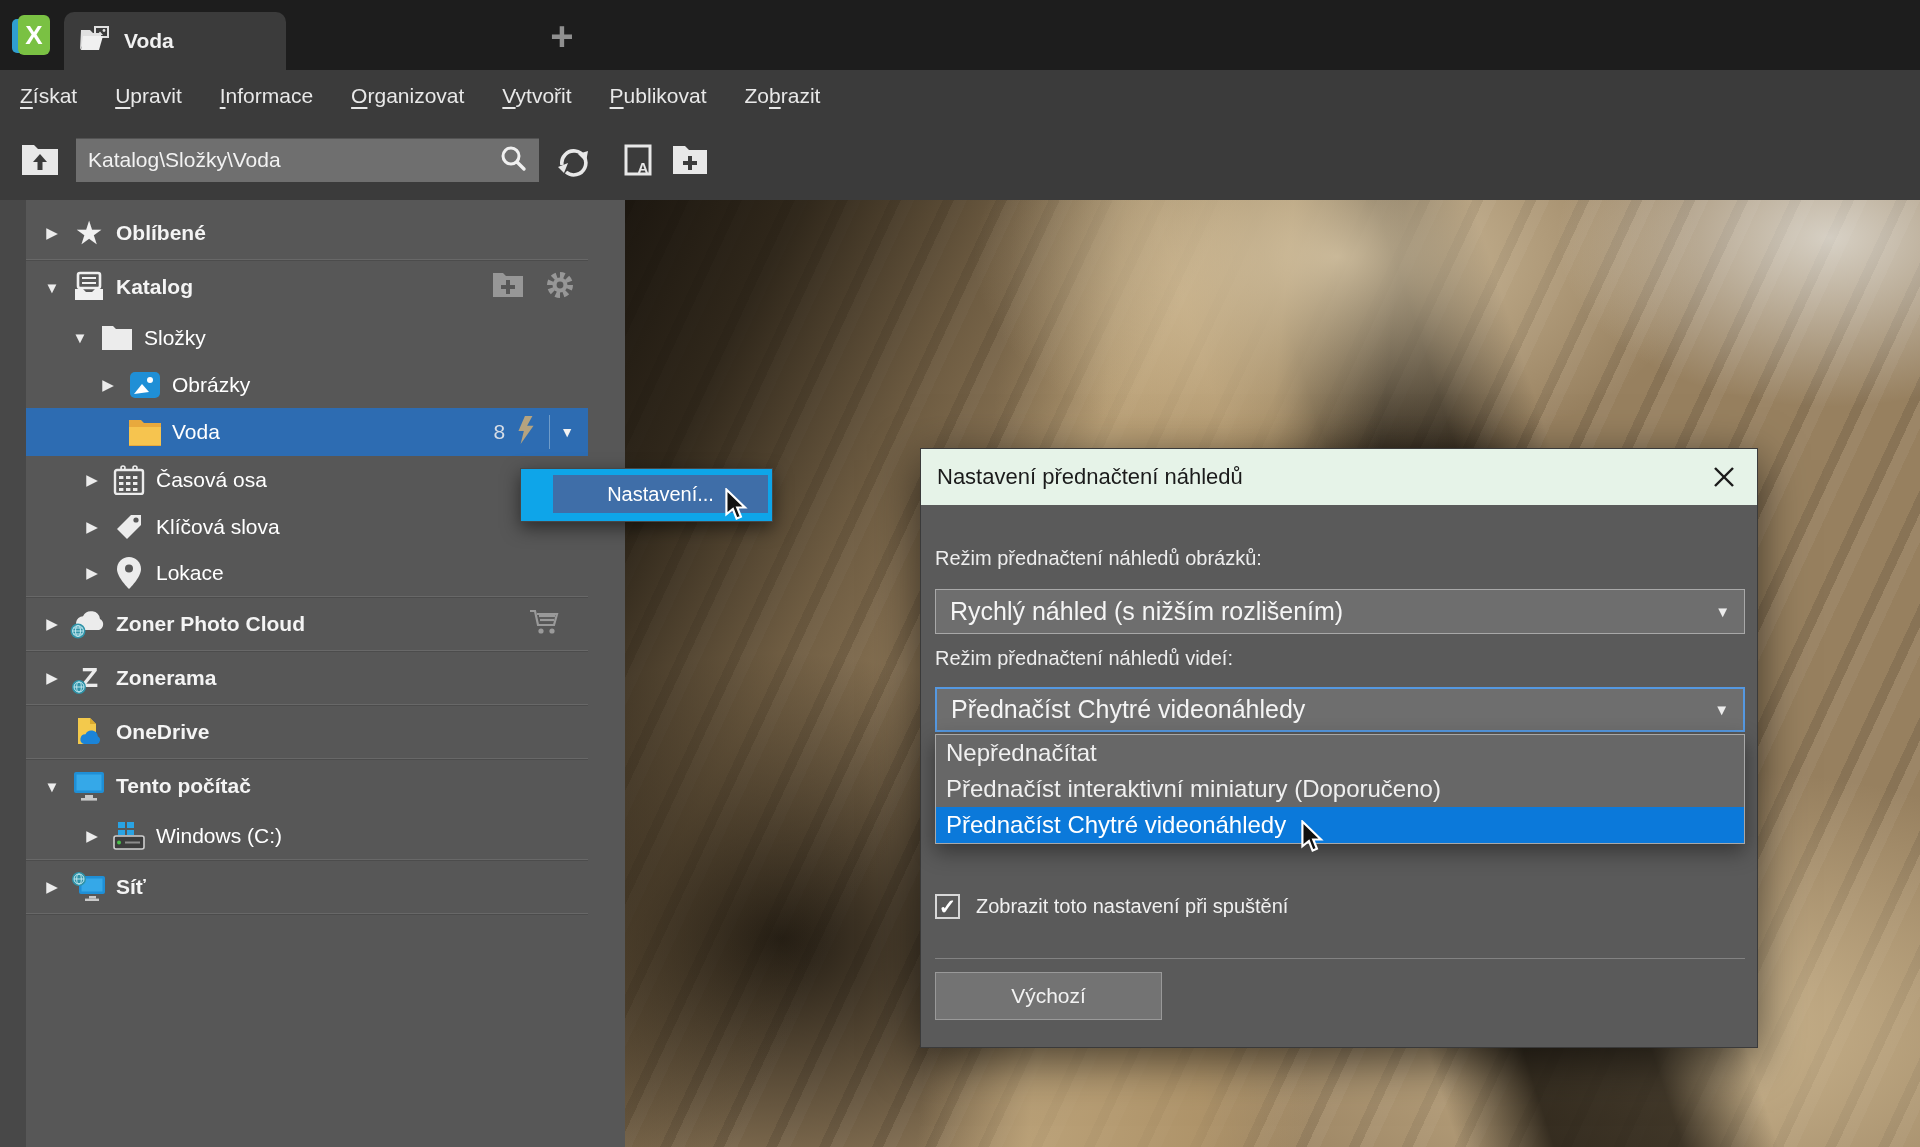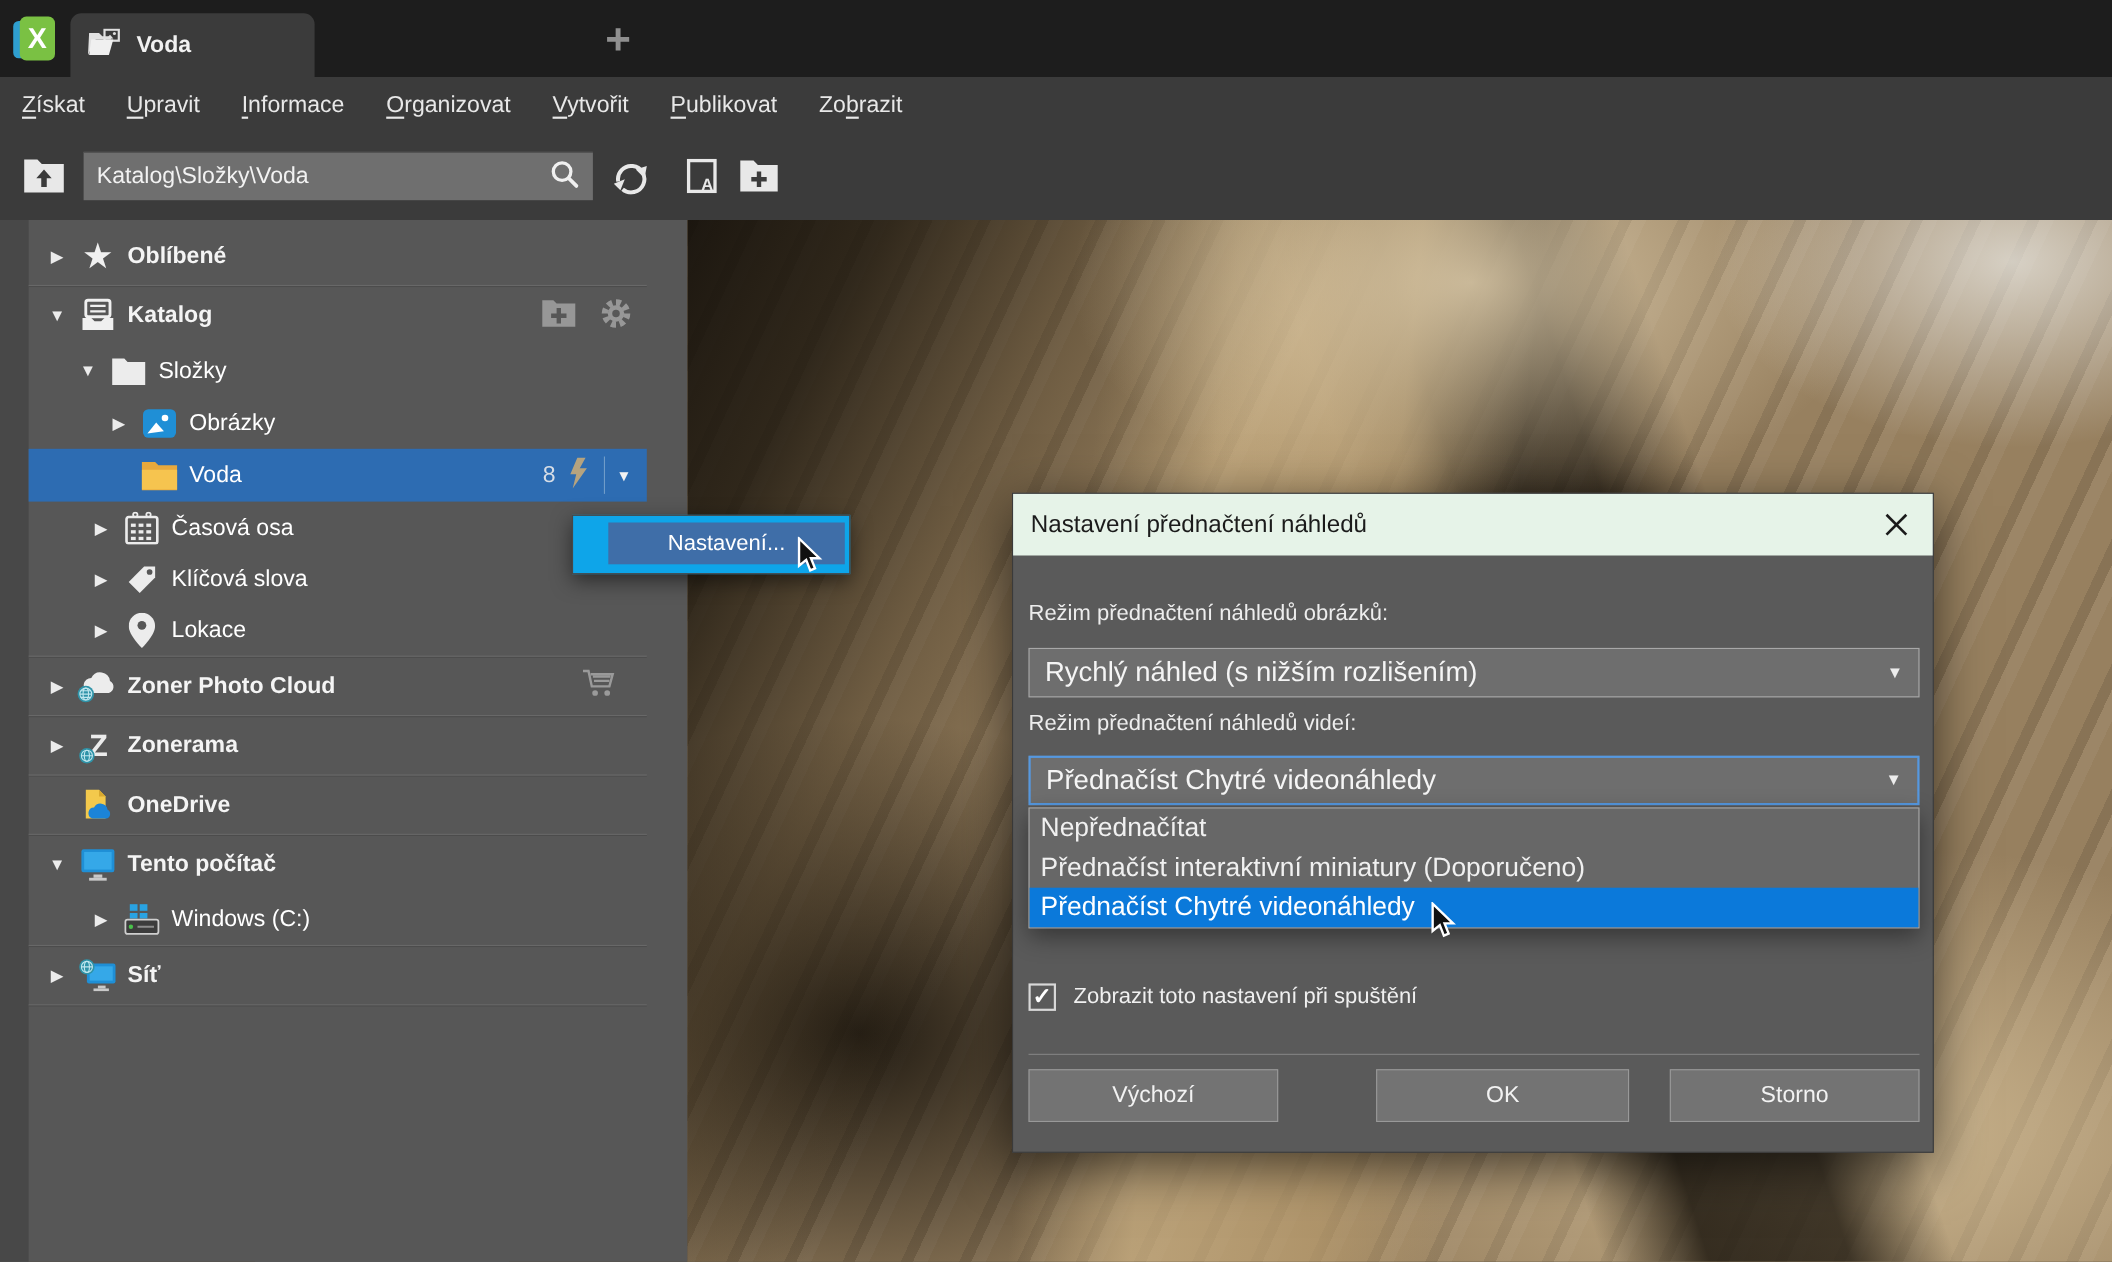--- a/index.html
+++ b/index.html
@@ -429,22 +429,20 @@
   </div>
 
   <div class="chkrow">
     <span class="chkbox">✓</span>
     <span class="chklbl">Zobrazit toto nastavení při spuštění</span>
   </div>
 
   <div class="dlg-sep"></div>
 
   <div class="dbtn" style="left:14px;width:227px;">Výchozí</div>
-  <div class="dbtn" style="left:330px;width:230px;">OK</div>
-  <div class="dbtn" style="left:597px;width:227px;">Storno</div>
 </div>
 
 <div class="cursor" style="left:724px;top:488px;">
   <svg width="28" height="34" viewBox="0 0 17 22">
       <path d="M1 1 L1 17 L5.2 13.6 L7.6 19.8 L10.4 18.6 L8 12.6 L13 12.6 Z" fill="#111" stroke="#fff" stroke-width="1.4"></path>
     </svg>
 </div>
 <div class="cursor" style="left:1300px;top:820px;">
   <svg width="28" height="34" viewBox="0 0 17 22">
       <path d="M1 1 L1 17 L5.2 13.6 L7.6 19.8 L10.4 18.6 L8 12.6 L13 12.6 Z" fill="#111" stroke="#fff" stroke-width="1.4"></path>

